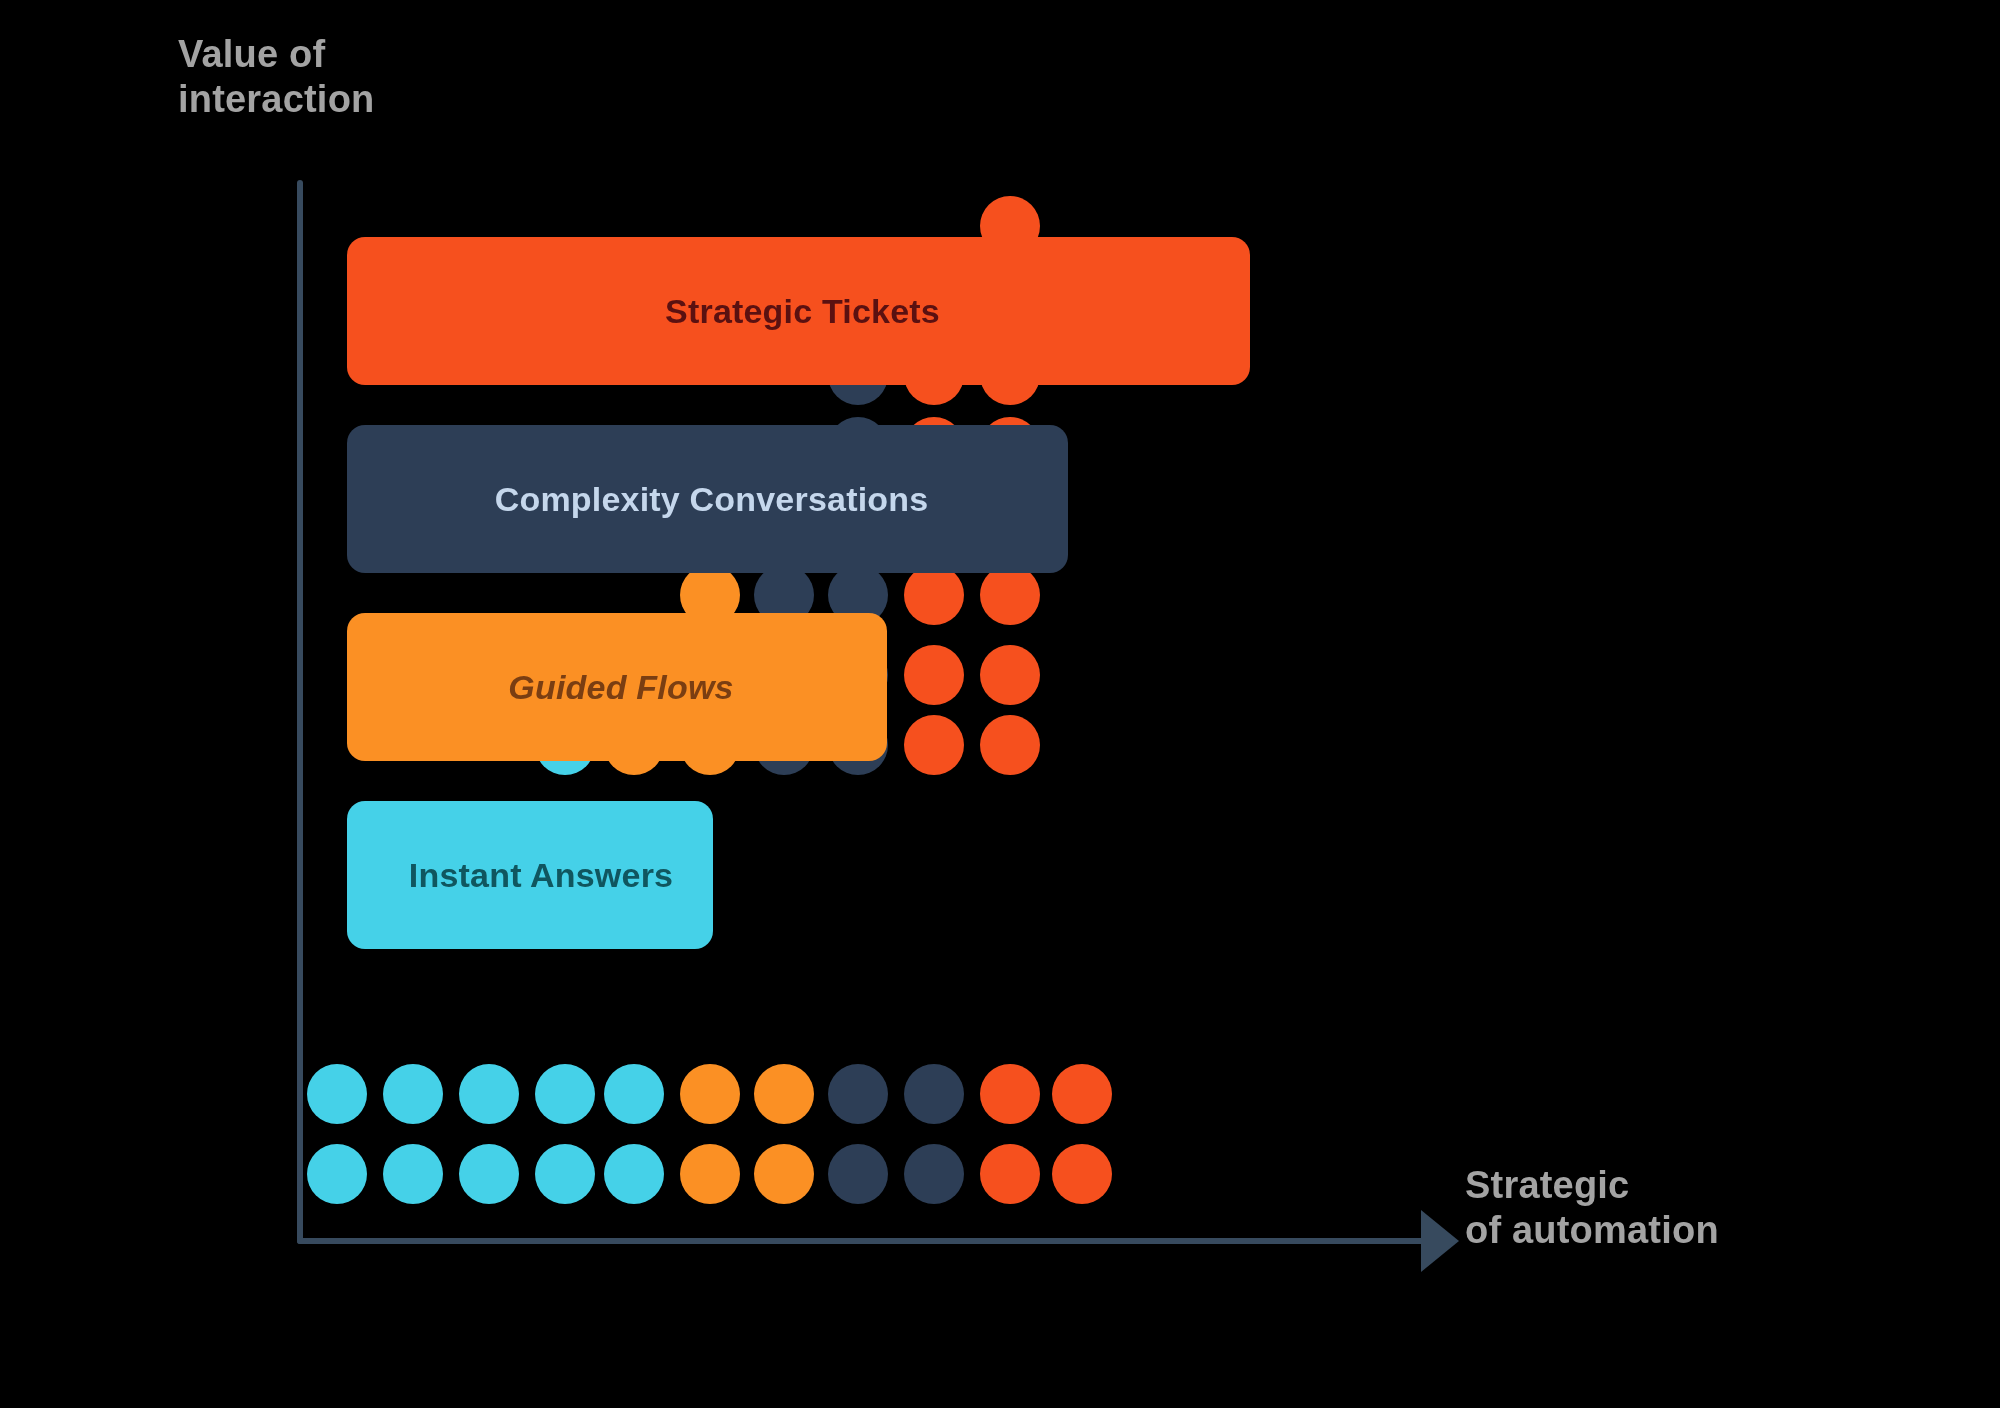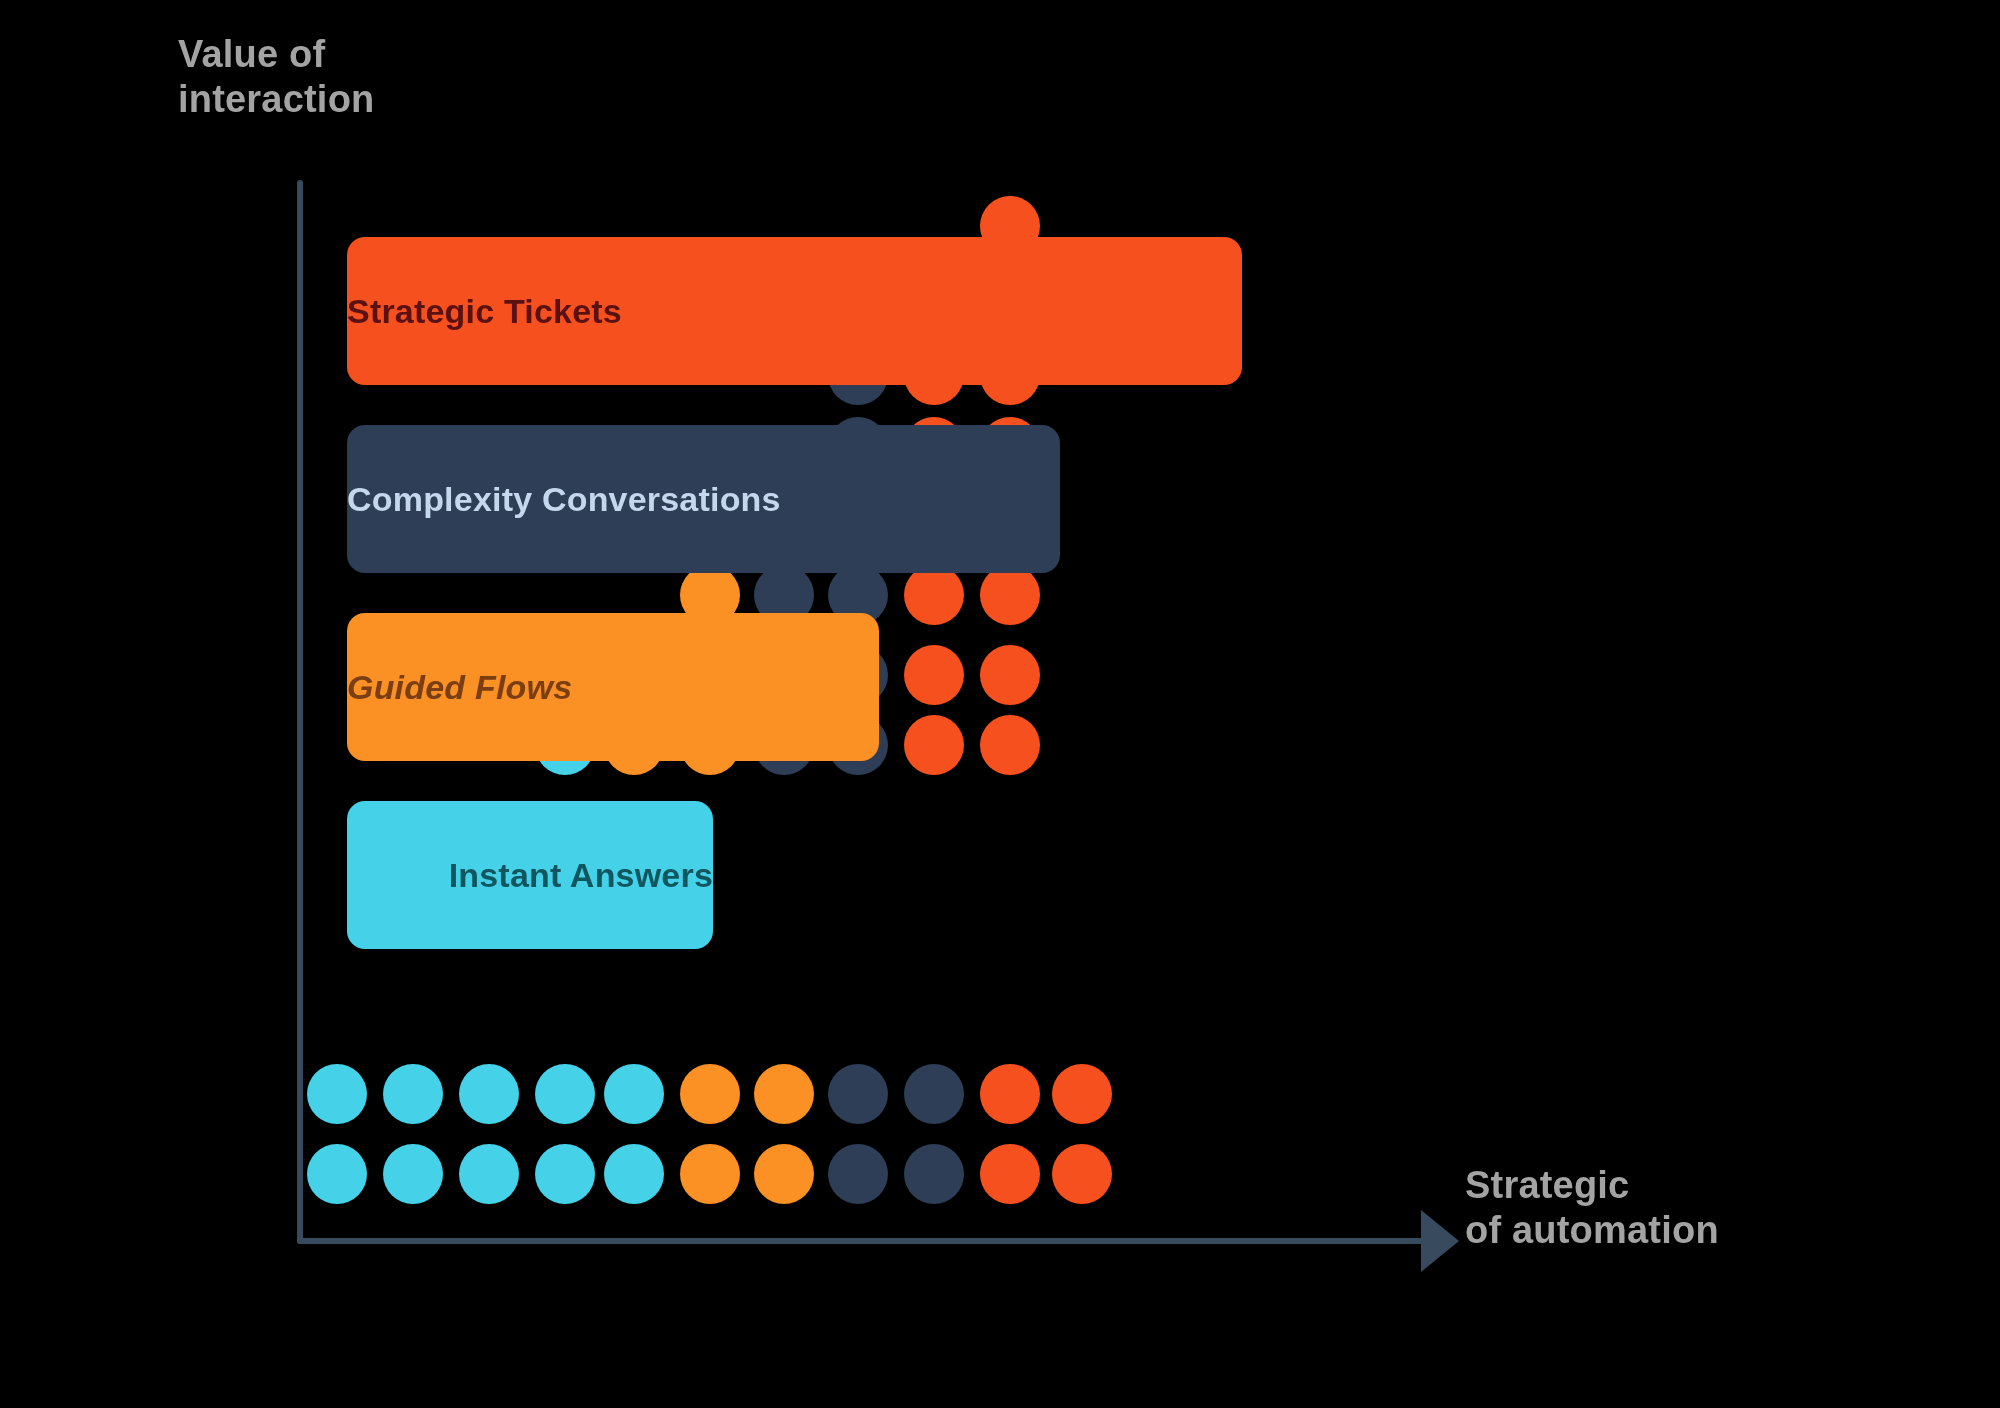--- a/index.html
+++ b/index.html
@@ -19,23 +19,23 @@
   #x-arrow{
     position:absolute;left:1421px;top:1210px;width:0;height:0;
     border-top:31px solid transparent;border-bottom:31px solid transparent;
     border-left:38px solid #374A5E;
   }
 
   .dot{position:absolute;border-radius:50%;width:60px;height:60px;}
 
   .bar{
     position:absolute;border-radius:18px;display:flex;align-items:center;
-    font-weight:700;font-size:34px;letter-spacing:.2px;
+    justify-content:center;font-weight:700;font-size:34px;letter-spacing:.2px;padding-left:8px;
   }
-  .bar.left-align{justify-content:flex-end;padding-left:22px;}
+  .bar.left-align{justify-content:center;padding-left:22px;}
 </style>
 </head>
 <body>
 
 <div id="stage">
 
   <div id="y-axis-label" class="axis-label">Value of
 interaction</div>
 
   <div id="x-axis-label" class="axis-label">Strategic

